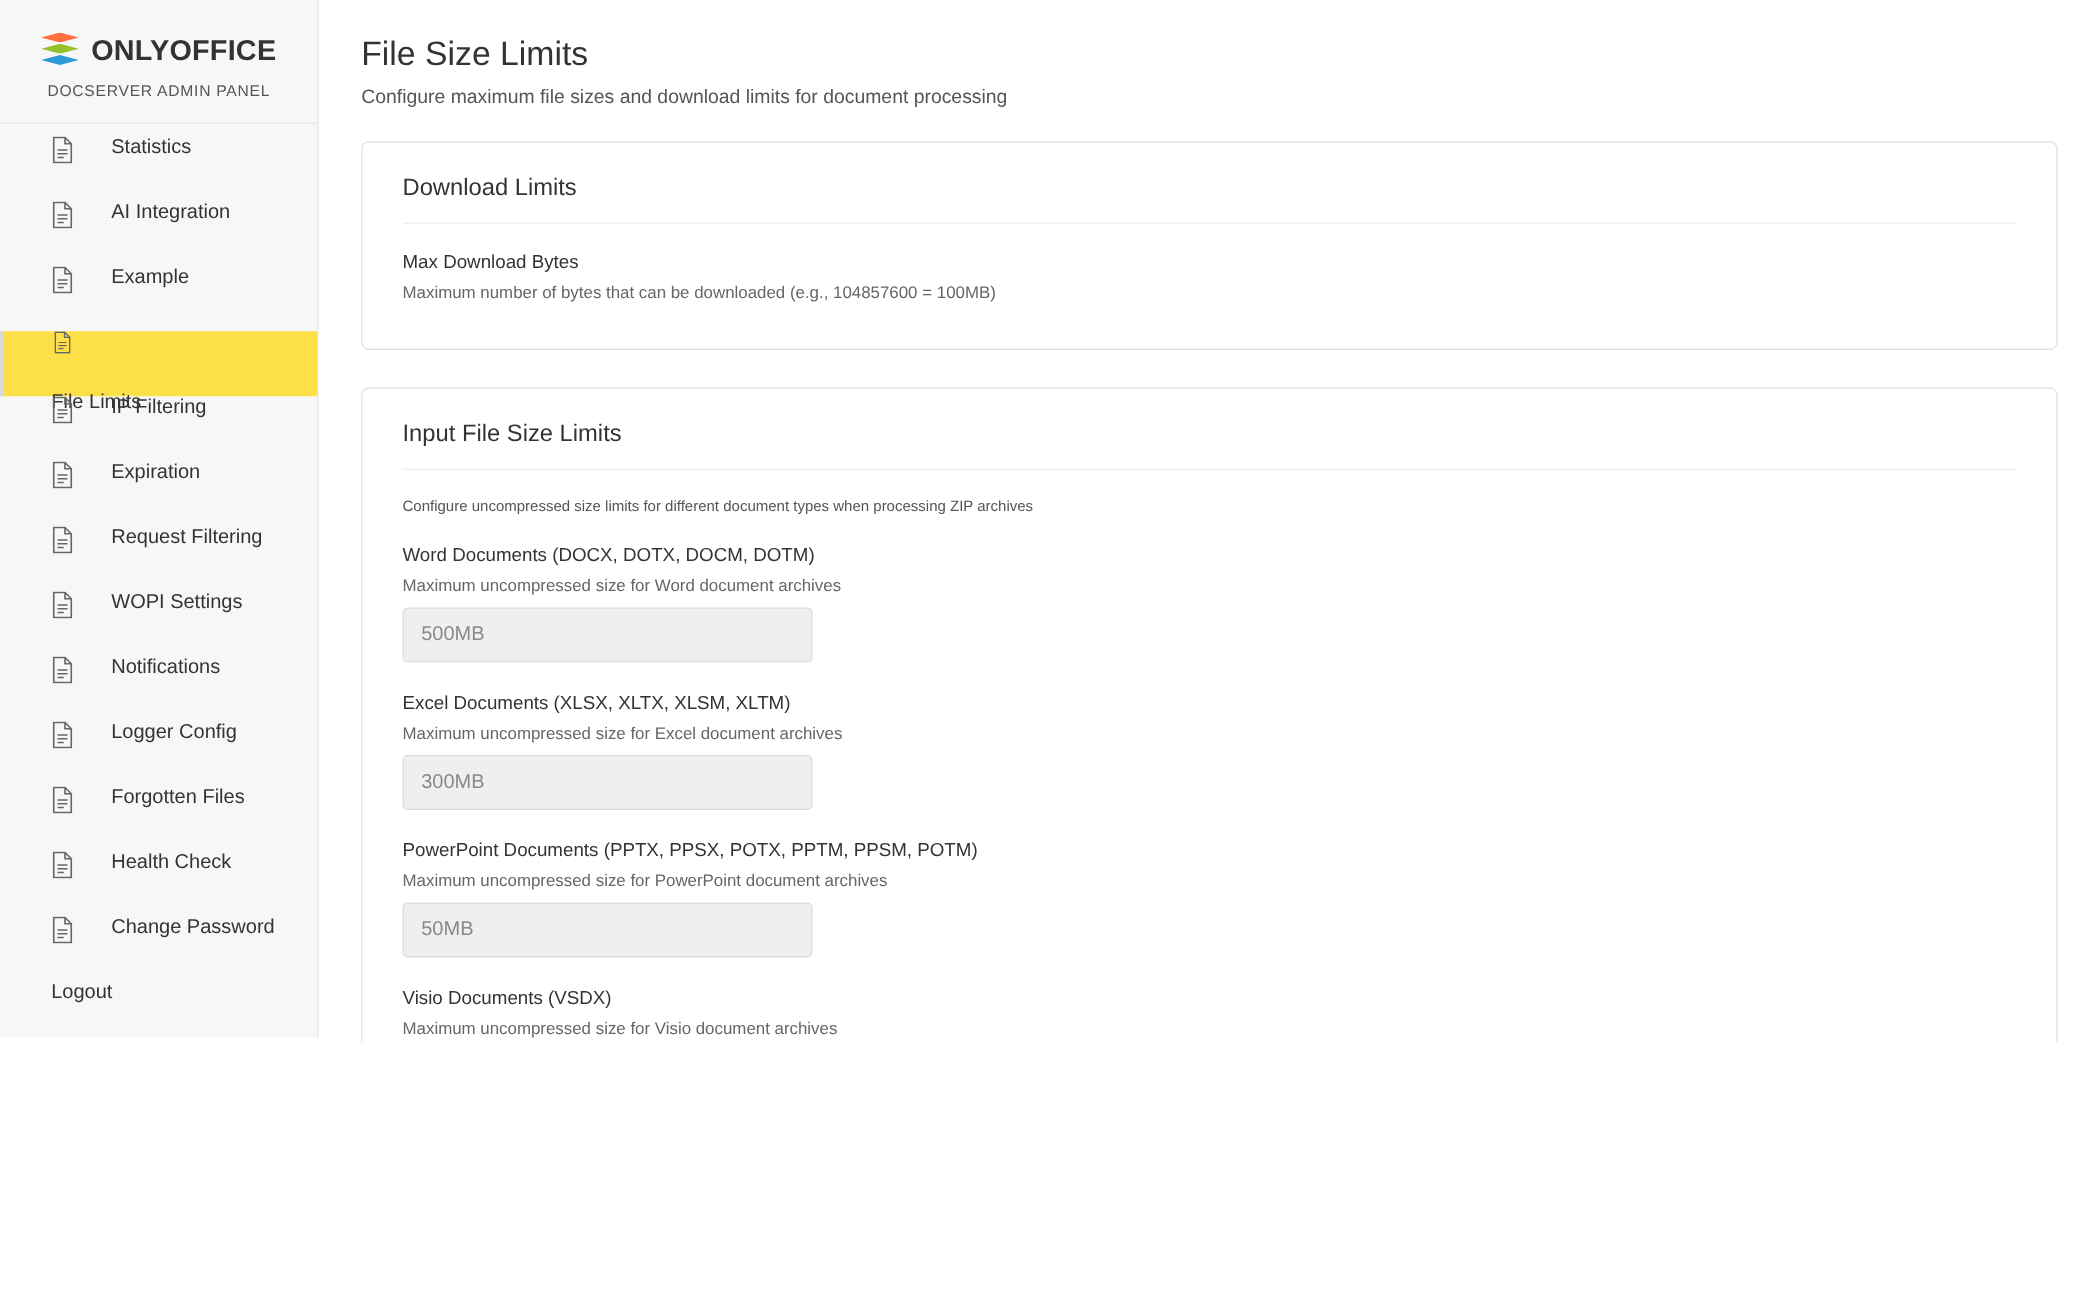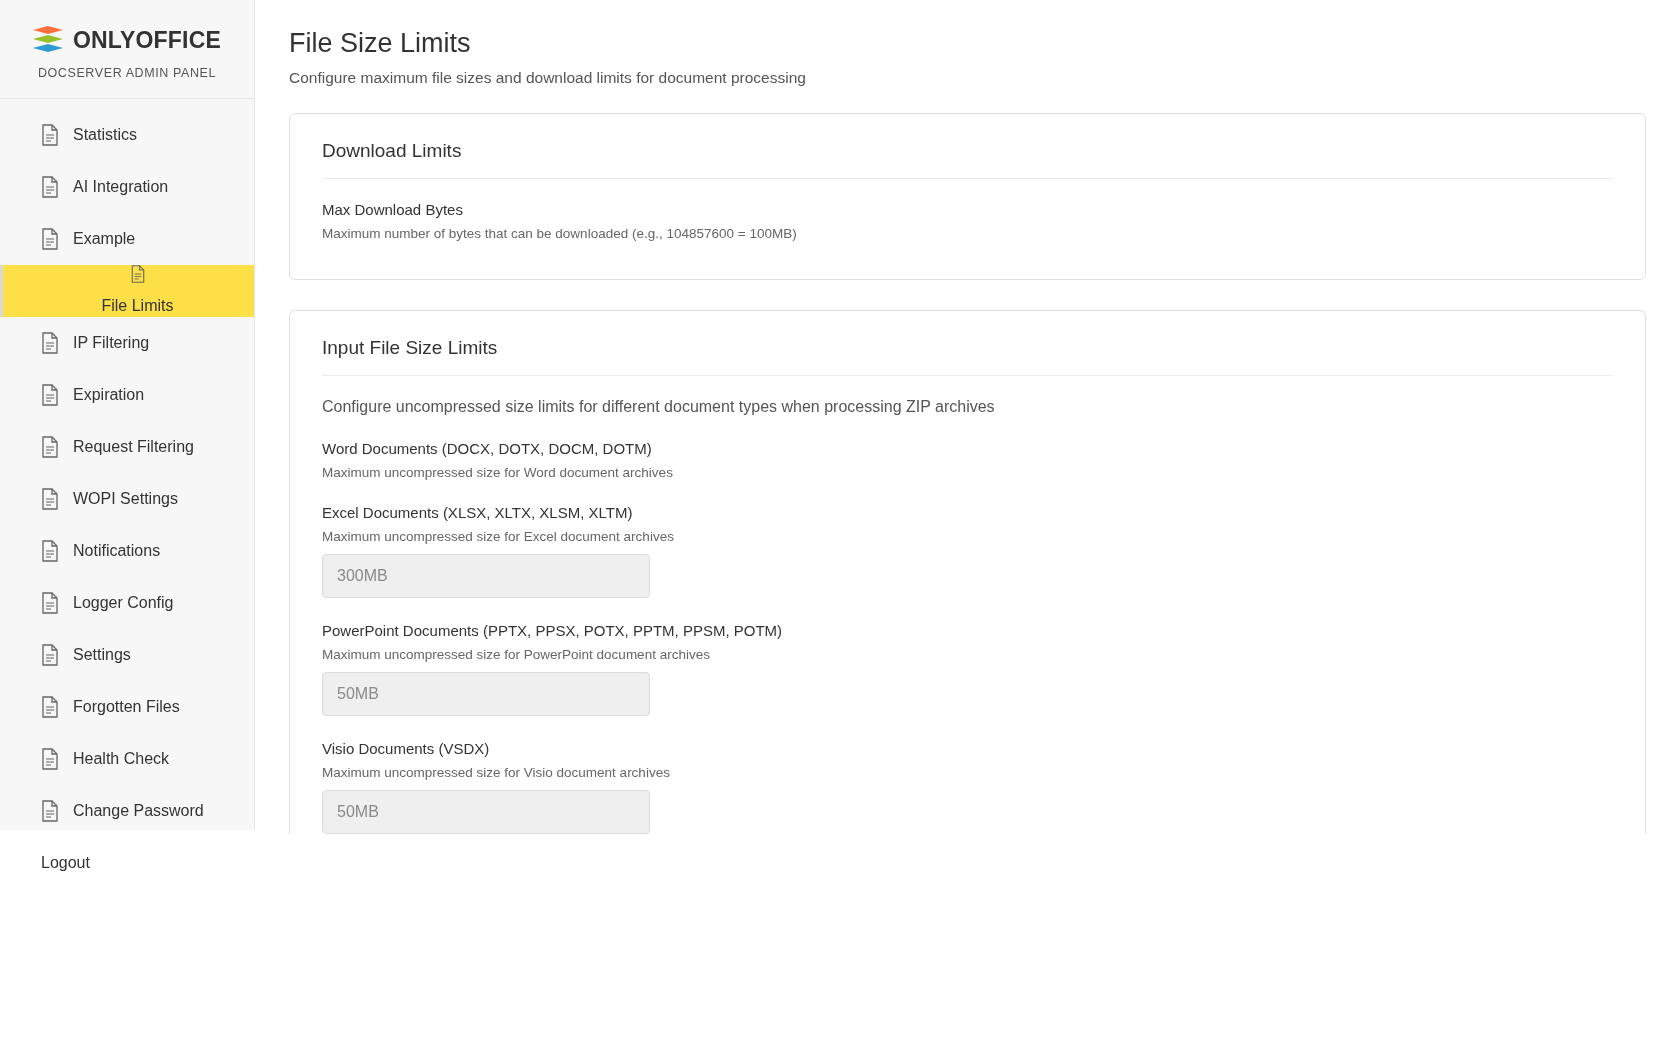--- a/index.html
+++ b/index.html
@@ -54,22 +54,21 @@
   .brand-sub {
     margin-top: 12px;
     font-size: 12.5px;
     letter-spacing: 0.6px;
     color: #555555;
   }
 
   .nav { padding-top: 10px; }
   .nav-item {
     display: flex;
-    align-items: center;
-    gap: 14px;
+    gap: 30px;
     height: 52px;
     padding: 0 20px 0 38px;
     color: #333333;
     font-size: 16px;
     cursor: pointer;
     border-left: 3px solid transparent;
   }
   .nav-item.active {
     background: #fde047;
     border-left: 3px solid #d9d9d9;
@@ -112,21 +111,21 @@
     margin-bottom: 30px;
   }
   .card-title {
     font-size: 19px;
     color: #333333;
     padding-bottom: 16px;
     border-bottom: 1px solid #ededed;
     margin-bottom: 22px;
   }
   .card-desc {
-    font-size: 16px;
+    font-size: 12px;
     color: #555555;
     margin-bottom: 24px;
   }
   .field { margin-bottom: 24px; }
   .field:last-child { margin-bottom: 0; }
   .field-label {
     font-size: 15px;
     color: #333333;
     margin-bottom: 8px;
   }
@@ -271,28 +270,20 @@
             <path d="M5 11h8M5 14h8M5 17h5" stroke="#666" stroke-width="1.1"></path>
           </svg>
         <span class="nav-label">Logger Config</span>
       </div>
       <div class="nav-item">
         <svg class="doc-icon" viewBox="0 0 18 22">
             <path d="M2 1h9l5 5v15H2z" fill="none" stroke="#666" stroke-width="1.3"></path>
             <path d="M11 1v5h5" fill="none" stroke="#666" stroke-width="1.3"></path>
             <path d="M5 11h8M5 14h8M5 17h5" stroke="#666" stroke-width="1.1"></path>
           </svg>
-        <span class="nav-label">Settings</span>
-      </div>
-      <div class="nav-item">
-        <svg class="doc-icon" viewBox="0 0 18 22">
-            <path d="M2 1h9l5 5v15H2z" fill="none" stroke="#666" stroke-width="1.3"></path>
-            <path d="M11 1v5h5" fill="none" stroke="#666" stroke-width="1.3"></path>
-            <path d="M5 11h8M5 14h8M5 17h5" stroke="#666" stroke-width="1.1"></path>
-          </svg>
         <span class="nav-label">Forgotten Files</span>
       </div>
       <div class="nav-item">
         <svg class="doc-icon" viewBox="0 0 18 22">
             <path d="M2 1h9l5 5v15H2z" fill="none" stroke="#666" stroke-width="1.3"></path>
             <path d="M11 1v5h5" fill="none" stroke="#666" stroke-width="1.3"></path>
             <path d="M5 11h8M5 14h8M5 17h5" stroke="#666" stroke-width="1.1"></path>
           </svg>
         <span class="nav-label">Health Check</span>
       </div>
@@ -323,20 +314,21 @@
         </div>
       </div>
 
       <div class="card">
         <div class="card-title">Input File Size Limits</div>
         <div class="card-desc">Configure uncompressed size limits for different document types when processing ZIP archives</div>
 
         <div class="field">
           <div class="field-label">Word Documents (DOCX, DOTX, DOCM, DOTM)</div>
           <div class="field-help">Maximum uncompressed size for Word document archives</div>
+          <input class="field-input" type="text" value="500MB" style="">
         </div>
 
         <div class="field">
           <div class="field-label">Excel Documents (XLSX, XLTX, XLSM, XLTM)</div>
           <div class="field-help">Maximum uncompressed size for Excel document archives</div>
           <input class="field-input" type="text" value="300MB" style="">
         </div>
 
         <div class="field">
           <div class="field-label">PowerPoint Documents (PPTX, PPSX, POTX, PPTM, PPSM, POTM)</div>

